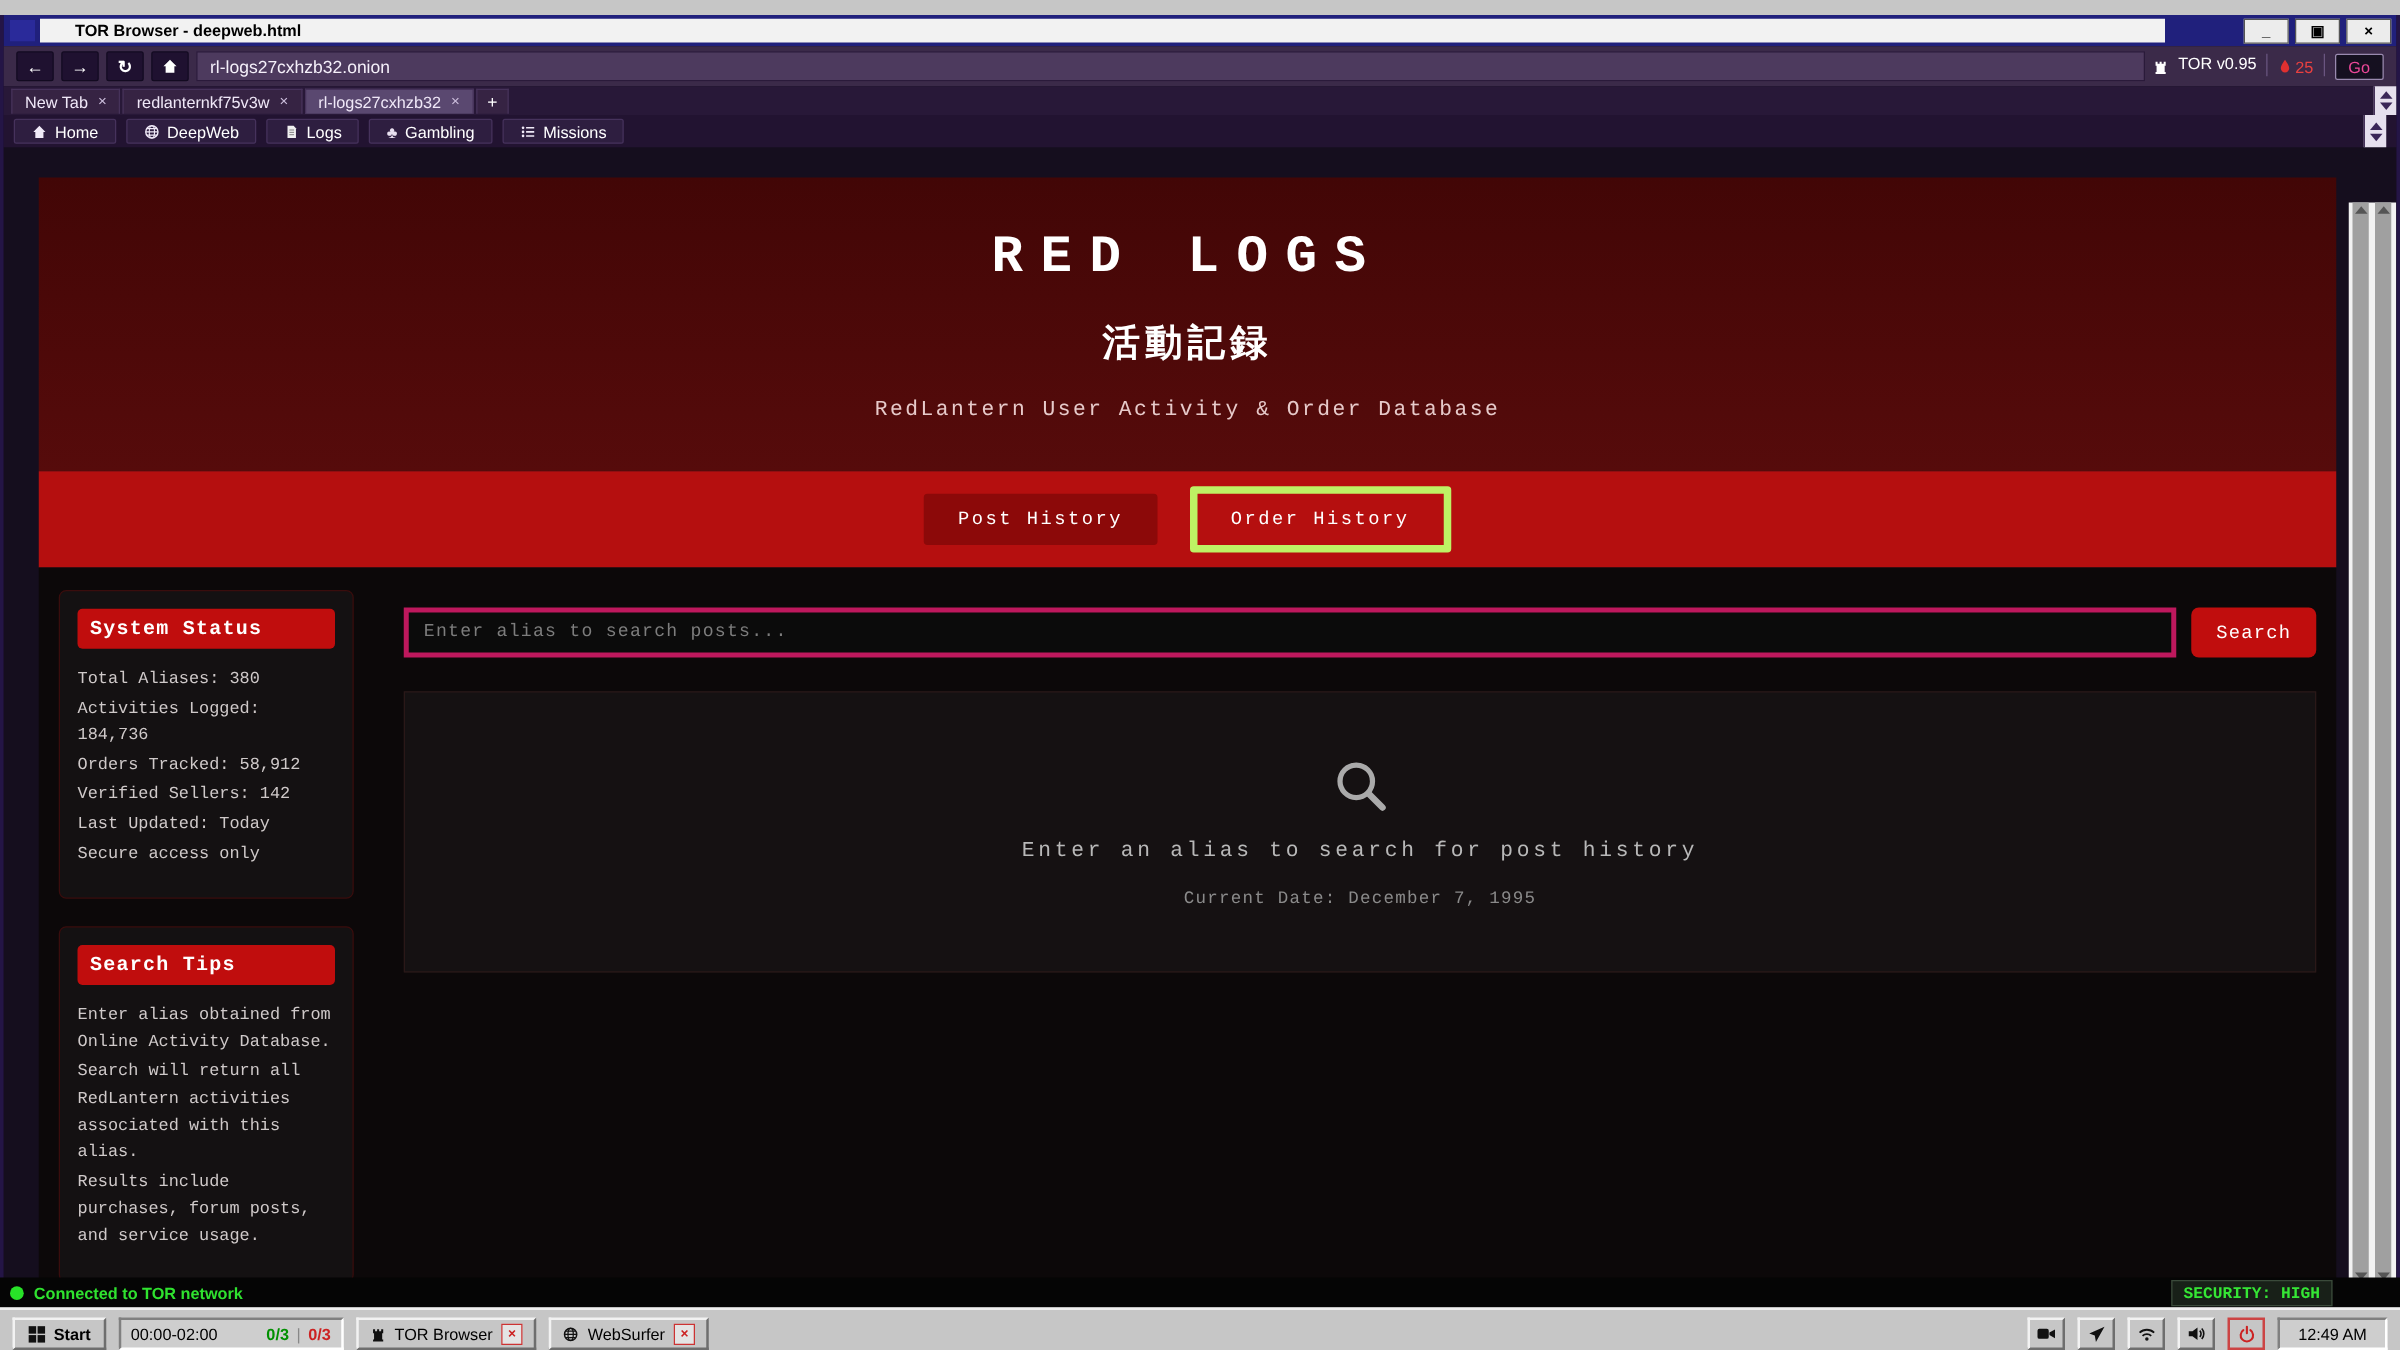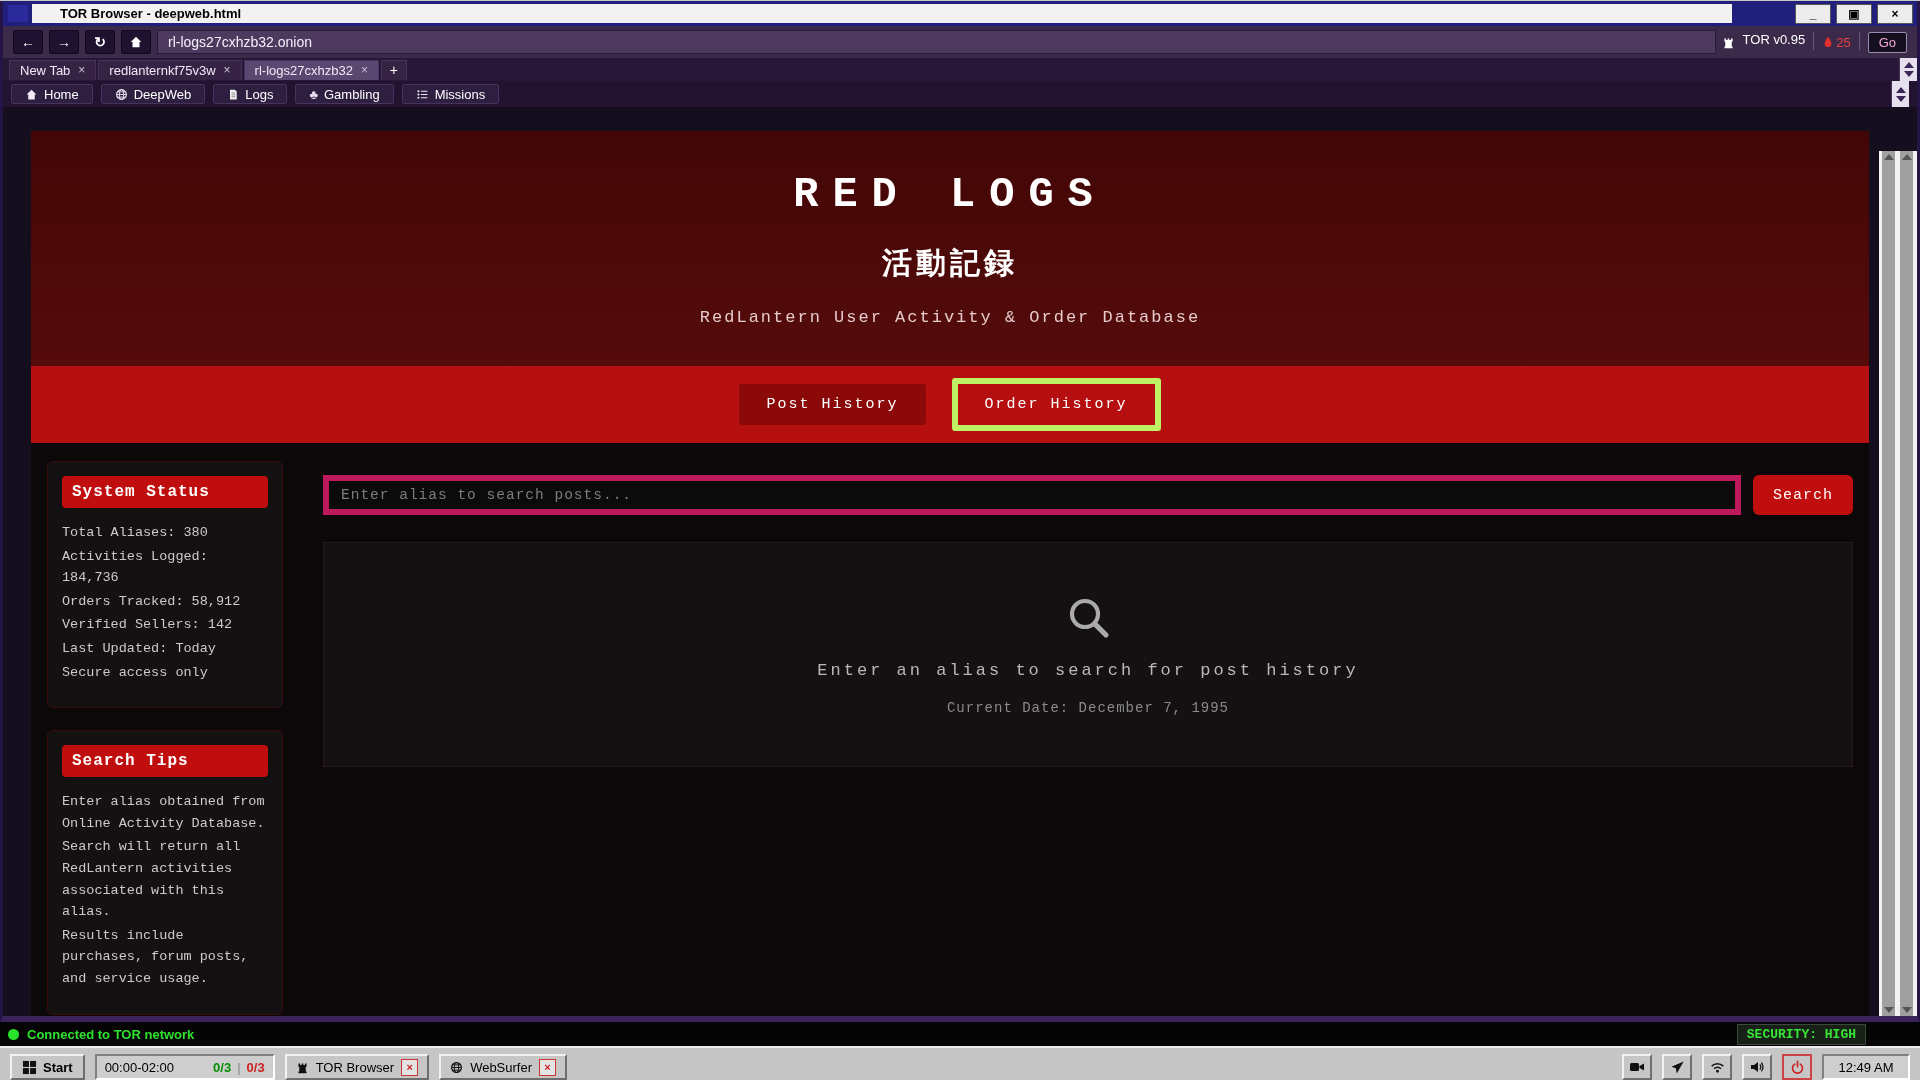--- a/index.html
+++ b/index.html
@@ -1,21 +1,21 @@
 <!DOCTYPE html>
 <html><head>
 <meta charset="utf-8">
 <style>
   * { box-sizing: border-box; margin: 0; padding: 0; }
   html,body { width:1920px; height:1080px; overflow:hidden; background:#c6c6c6;
     font-family:"Liberation Sans", sans-serif; }
   .mono { font-family:"Liberation Mono","DejaVu Sans Mono",monospace; }
 
   
-  .window { position:absolute; top:1px; left:0; width:1920px; height:1022px;
+  .window { position:absolute; top:12px; left:0; width:1920px; height:1022px;
     display:flex; flex-direction:column;
     border-left:3px solid #241546; border-right:3px solid #241546;
     border-bottom:7px solid #3a2358; background:#160f20; }
 
   .titlebar { height:25px; background:#20207c; display:flex; align-items:center; flex:0 0 auto; }
   .title-icon { width:20px; height:17px; background:#2a2a9a; margin-left:5px; flex:0 0 auto; }
   .title-strip { height:19px; background:#f2f2f2; margin-left:4px; width:1700px;
     display:flex; align-items:center; padding-left:28px; }
   .title-text { font-size:13px; font-weight:bold; color:#000; }
   .win-btns { margin-left:auto; display:flex; gap:5px; margin-right:4px; }
@@ -26,21 +26,21 @@
   .addressbar { height:32px; background:#3b2a49; display:flex; align-items:center;
     gap:6px; padding:0 10px; flex:0 0 auto; }
   .nav-btn { width:30px; height:24px; background:#1f1130; border:1px solid #120a20;
     border-radius:2px; color:#fff; font-size:14px; font-weight:bold;
     display:flex; align-items:center; justify-content:center; }
   .url-field { flex:1; height:24px; background:#4d3a5e; border:1px solid #2a1a3a;
     color:#f5f0fa; font-size:14px; display:flex; align-items:center; padding-left:10px; }
   .addr-right { display:flex; gap:8px; color:#fff; font-size:13px; }
   .addr-div { width:1px; height:18px; background:#6a5580; }
   .blood { color:#e84040; font-size:13px; display:flex; align-items:center; gap:2px; }
-  .go-btn { background:#151020; border:1px solid #9a8ab0; color:#f9a8d4; font-size:13px;
+  .go-btn { background:#151020; border:1px solid #9a8ab0; color:#ec4899; font-size:13px;
     padding:2px 10px; border-radius:2px; }
 
   .tabrow { height:23px; background:#281838; display:flex; align-items:center; padding-left:6px; flex:0 0 auto; }
   .tab { height:20px; display:flex; align-items:center; gap:8px; padding:0 10px;
     background:#362343; color:#f0e8f8; font-size:13px; margin-right:2px; border:1px solid #46325a; border-bottom:none; }
   .tab.active { background:#5a4870; }
   .tab .x { color:#cdbfdd; font-size:12px; }
   .tab-plus { width:26px; height:20px; background:#362343; border:1px solid #46325a; border-bottom:none;
     color:#fff; font-size:14px; display:flex; align-items:center; justify-content:center; }
 
@@ -77,21 +77,21 @@
   .page-body { flex:1; background:#0c0809; display:flex; gap:40px; padding:18px 16px; }
   .sidebar { width:236px; flex:0 0 auto; display:flex; flex-direction:column; gap:22px; }
   .panel { background:#141112; border:1px solid #3a0d0d; border-radius:6px; padding:14px 14px 24px 14px; }
   .panel-title { background:#c00d0d; color:#fff; font-weight:bold; font-size:16px;
     letter-spacing:1px; padding:7px 10px; border-radius:4px; margin-bottom:14px; }
   .panel-line { color:#cfc9c9; font-size:13.5px; line-height:1.6; }
   .panel-line + .panel-line { margin-top:2px; }
 
   .main { flex:1; display:flex; flex-direction:column; }
   .search-row { display:flex; gap:12px; margin-top:14px; }
-  .search-input { flex:1; height:40px; background:#0b0b0b; border:6px solid #be185d;
+  .search-input { flex:1; height:40px; background:#0b0b0b; border:4px solid #be185d;
     color:#ddd; font-size:14.5px; letter-spacing:1px; padding:0 12px;
     font-family:"Liberation Mono","DejaVu Sans Mono",monospace; }
   .search-input::placeholder { color:#7d7d7d; }
   .search-btn { width:100px; height:40px; background:#c00d0d; color:#fff; border:none;
     border-radius:6px; font-size:15px; letter-spacing:1px;
     font-family:"Liberation Mono","DejaVu Sans Mono",monospace; }
   .results { margin-top:27px; height:225px; background:#151112; border:1px solid #2a1818;
     display:flex; flex-direction:column; align-items:center; justify-content:center; gap:20px; }
   .results-msg { color:#b8b8b8; font-size:17px; letter-spacing:3px; }
   .results-date { color:#8a8a8a; font-size:14px; letter-spacing:1px; }

